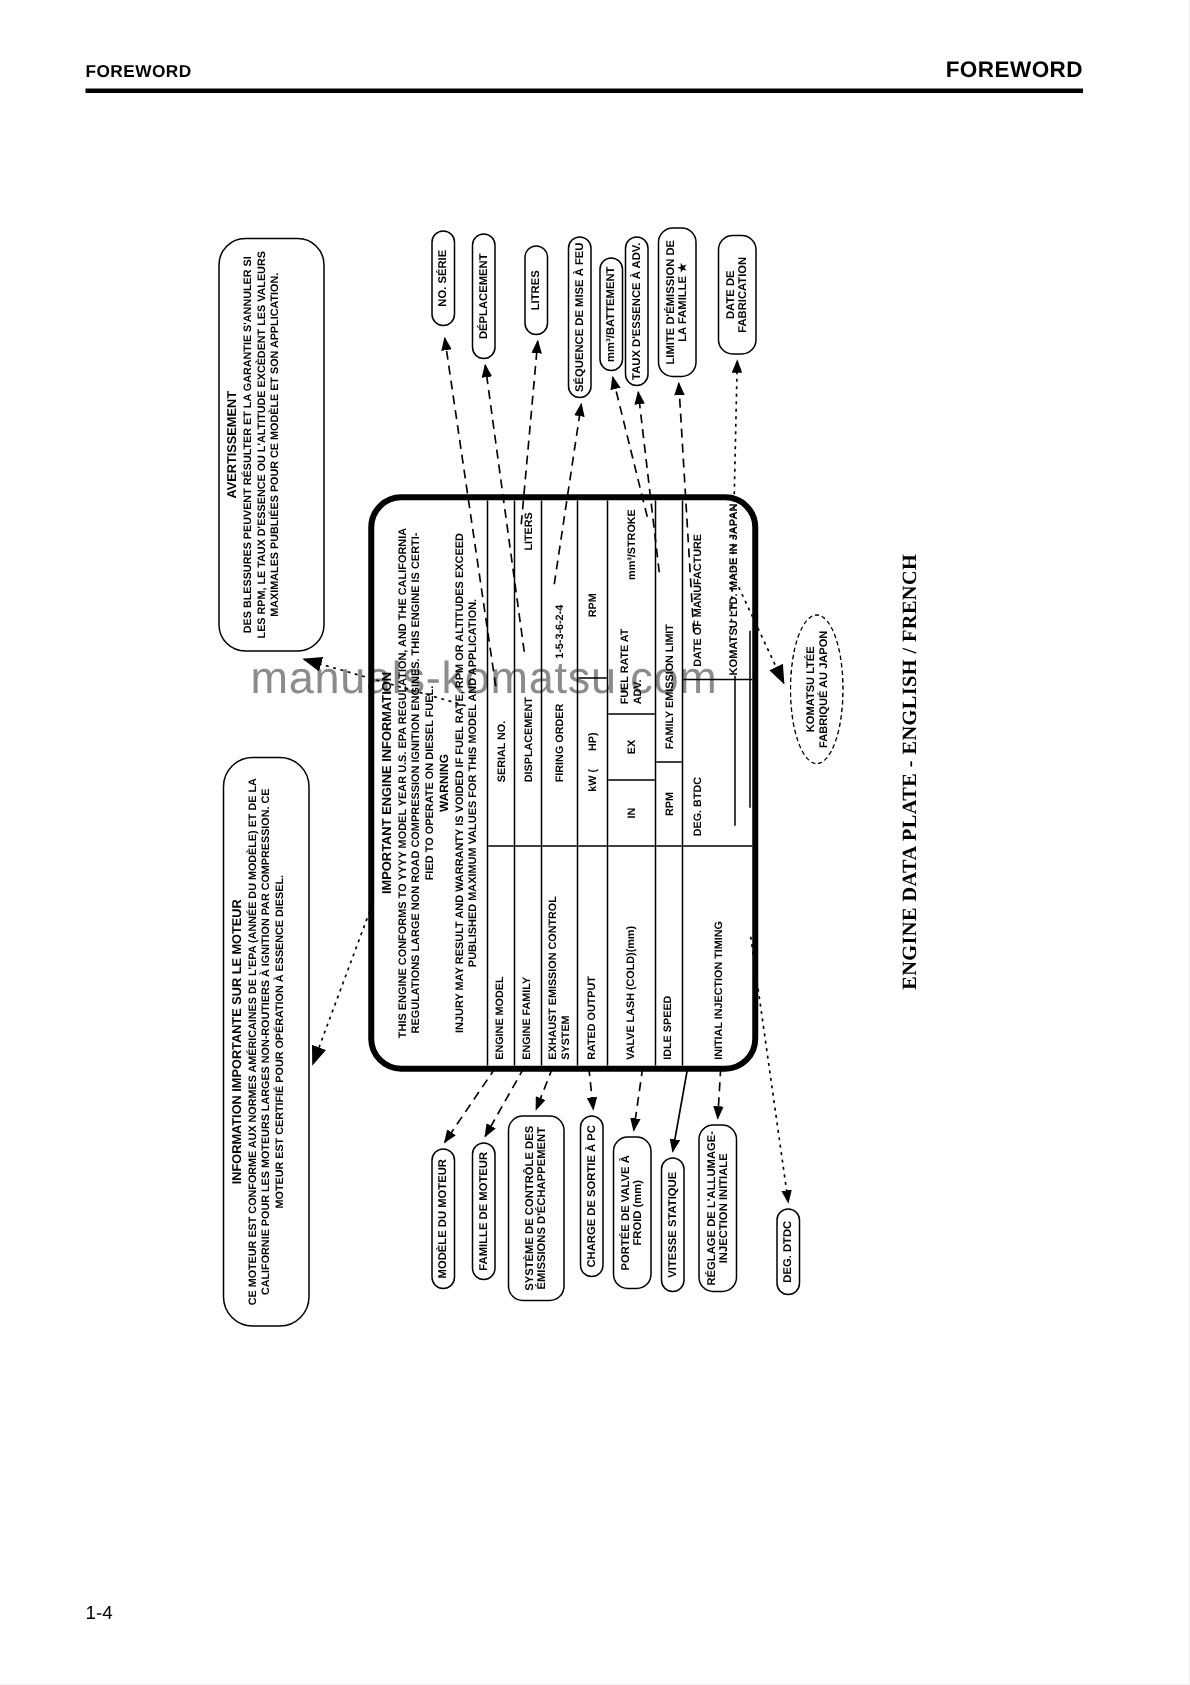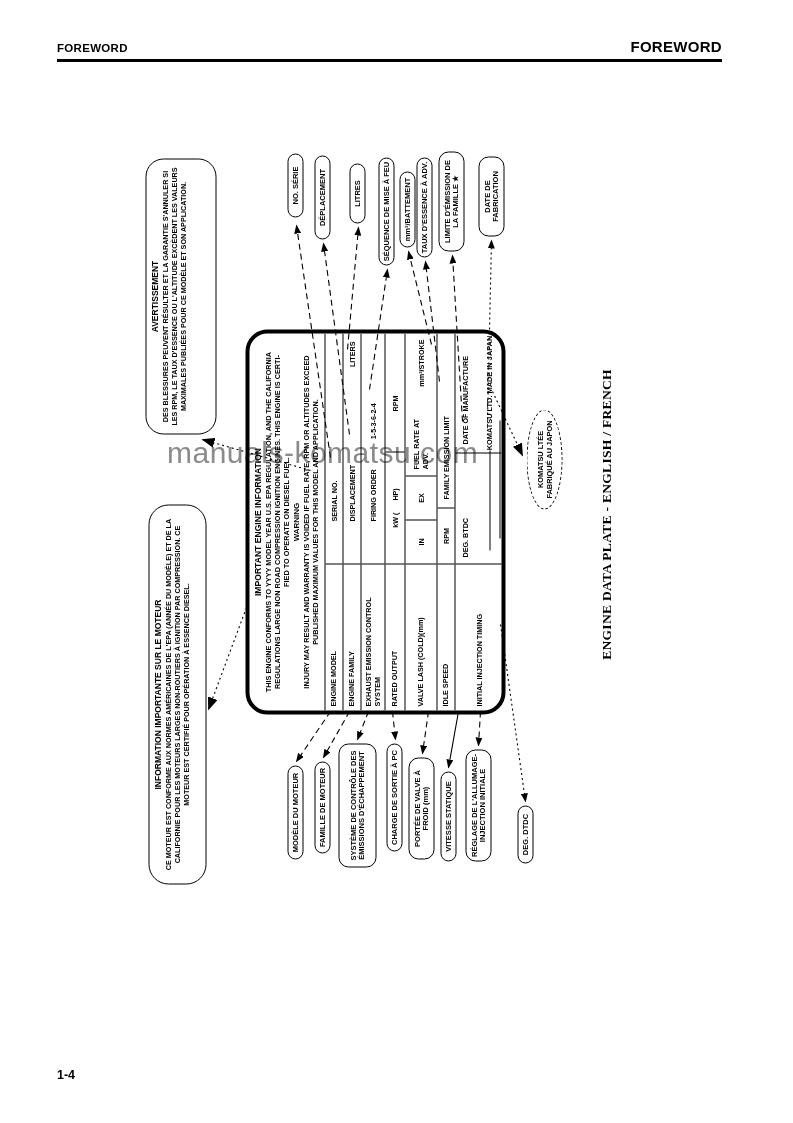--- a/index.html
+++ b/index.html
@@ -2,21 +2,21 @@
 <html><head>
 <meta charset="utf-8">
 <style>
   html,body{margin:0;padding:0;background:#e8e8e8;}
   #page{position:relative;width:793px;height:1123px;background:#ffffff;overflow:hidden;
         font-family:"Liberation Sans",sans-serif;color:#000;}
   
   .hdr-left{position:absolute;left:57px;top:42px;font-size:11.5px;font-weight:bold;letter-spacing:.3px;}
   .hdr-right{position:absolute;right:71px;top:38px;font-size:15px;font-weight:bold;letter-spacing:.3px;}
   .hdr-rule{position:absolute;left:57px;top:59px;width:665px;height:3px;background:#000;}
-  .footer-num{position:absolute;left:57px;top:1068px;font-size:12.5px;font-weight:bold;}
+  .footer-num{position:absolute;left:57px;top:1068px;font-size:12.5px;font-weight:normal;}
   .watermark{position:absolute;left:167px;top:436px;font-size:30px;color:#8b8b8b;
              letter-spacing:.5px;z-index:9;mix-blend-mode:multiply;white-space:nowrap;}
   
   .fig{position:absolute;left:8px;top:277px;width:745px;height:480px;
        transform:rotate(-90deg);transform-origin:50% 50%;}
   .fig .svgo{position:absolute;left:0;top:0;z-index:3;pointer-events:none;}
   
   .bubble{position:absolute;border:1.5px solid #000;border-radius:16px;z-index:2;
           text-align:center;font-weight:bold;padding:3px 6px;box-sizing:border-box;background:#fff;}
   .bubble .bt{font-size:8.5px;margin-bottom:1px;}

